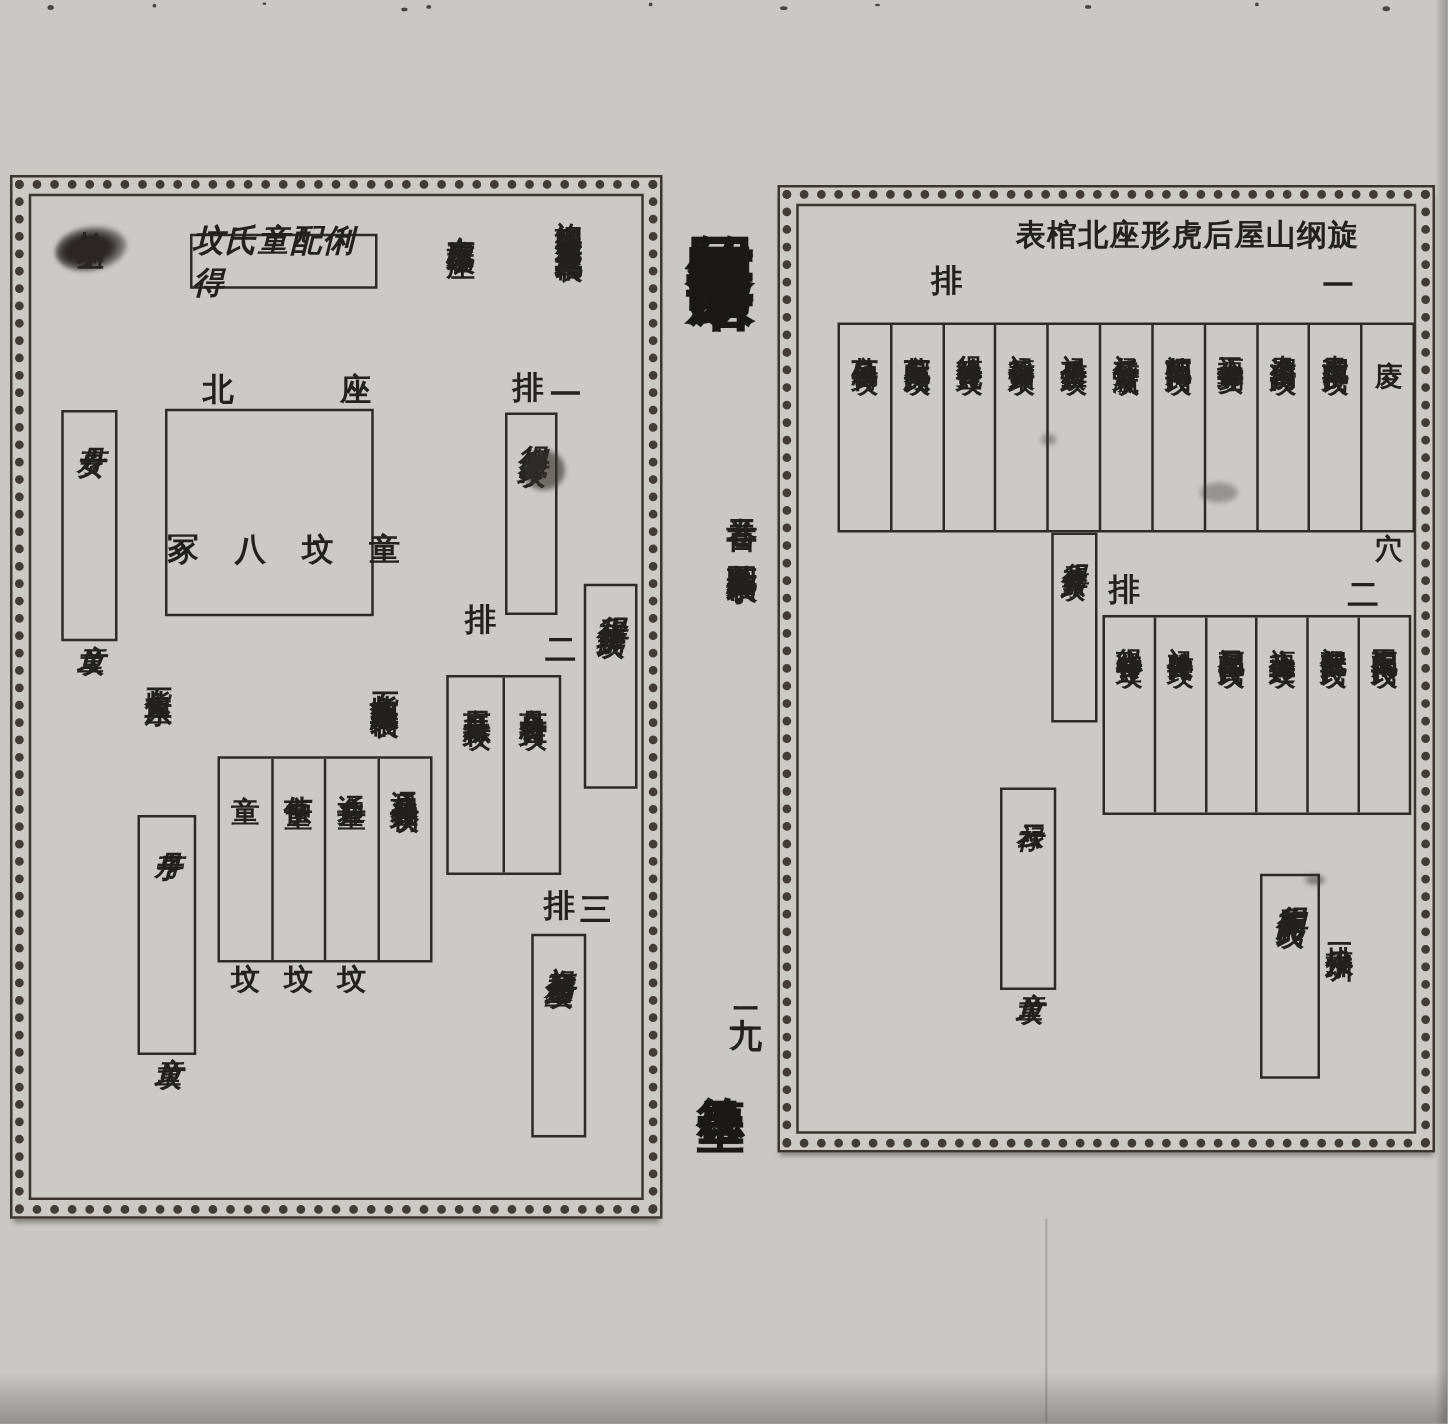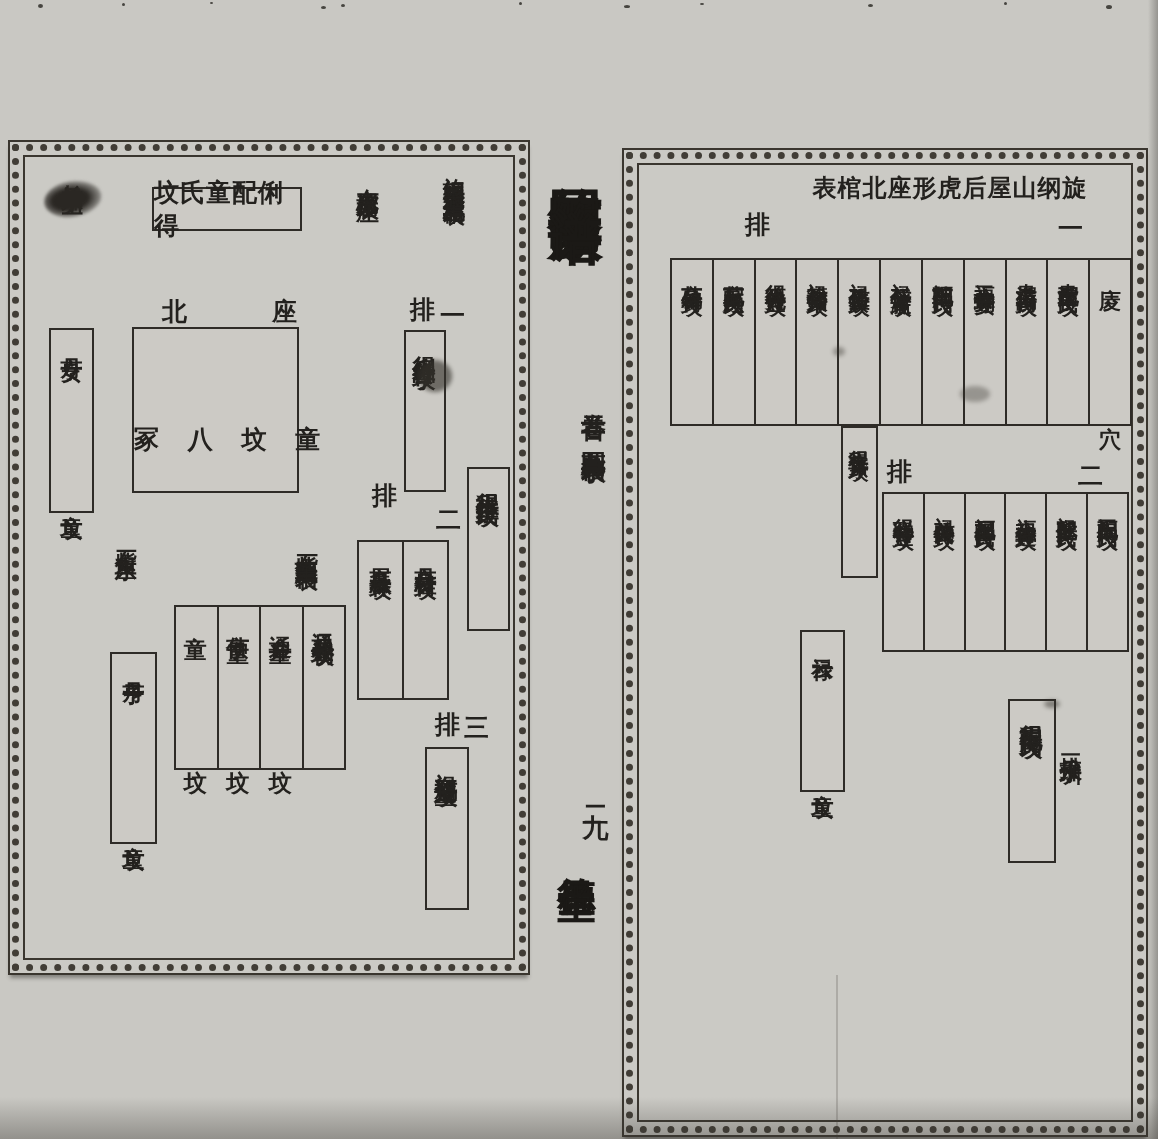--- a/index.html
+++ b/index.html
@@ -8,29 +8,29 @@
     position:relative; width:1158px; height:1139px; overflow:hidden;
     background:#c9c8c3; color:#23211e;
     font-family:"DejaVu Sans","Liberation Sans",sans-serif;
   }
   
   .panel { position:absolute; background:#cbcac5; border:2px solid #3a362f;
            box-shadow:0 5px 4px -2px rgba(45,42,38,.45); }
   .frame-ticks { position:absolute; inset:2px; border:7px dotted #413d36; pointer-events:none; }
   .frame-line  { position:absolute; inset:13px; border:2px solid #3a362f; pointer-events:none; }
   .left-panel  { left:8px;  top:140px; width:522px; height:835px; }
-  .right-panel { left:622px; top:148px; width:526px; height:989px; }
+  .right-panel { left:622px; top:148px; width:526px; height:774px; }
 
   
   .vt { writing-mode:vertical-rl; text-orientation:upright; font-weight:700; white-space:pre; }
   .hlabel { position:absolute; font-weight:700; font-size:25px; letter-spacing:2px; white-space:nowrap; }
   .vnote { position:absolute; writing-mode:vertical-rl; text-orientation:upright;
            font-weight:700; line-height:1.12; }
   .vbox  { position:absolute; border:2px solid #2e2b27; display:flex;
-           justify-content:center; padding-top:6px; background:rgba(205,204,199,.35); }
+           justify-content:center; padding-top:6px; background:rgba(205,204,199,.35);font-style:italic; }
   .vbox.split { flex-direction:column; align-items:center; justify-content:space-between;
                 padding:9px 0 10px; }
   .gtable { position:absolute; border:2px solid #2e2b27; display:flex; background:rgba(205,204,199,.35); }
   .cell { flex:1; border-left:2px solid #2e2b27; display:flex; justify-content:center; padding-top:7px; }
   .cell:first-child { border-left:none; }
   .cell.split { flex-direction:column; align-items:center; justify-content:space-between;
                 padding:10px 0 14px; }
   .fs20 { font-size:20px; letter-spacing:2px; }
   .fs21 { font-size:21px; letter-spacing:2px; }
   .fs22 { font-size:22px; letter-spacing:2px; }

